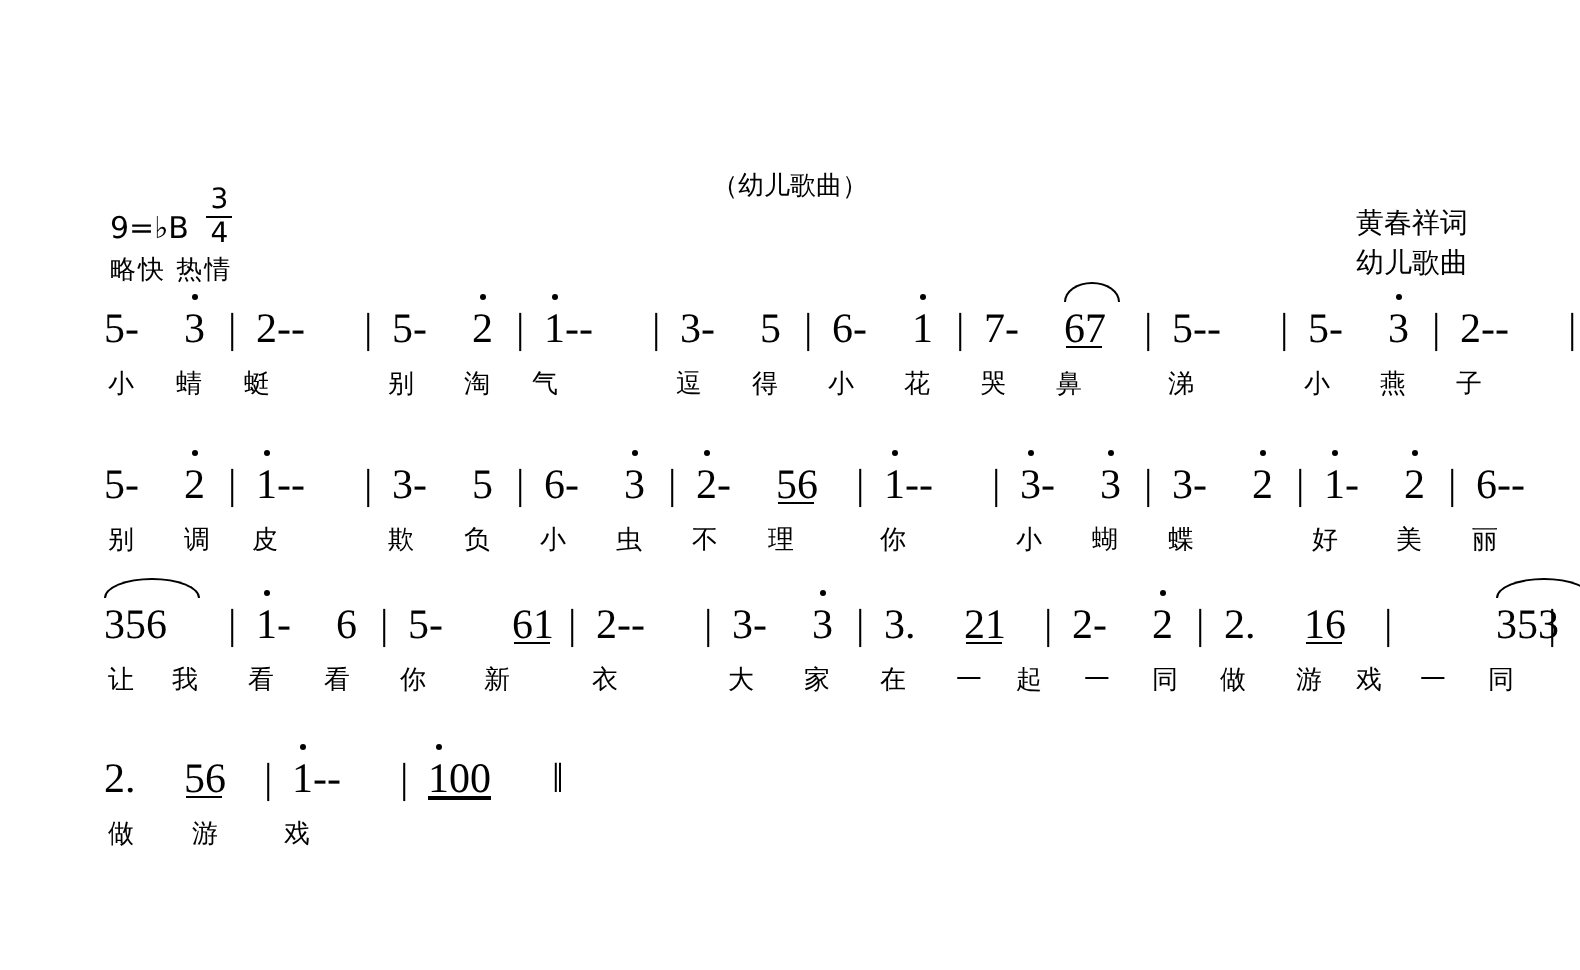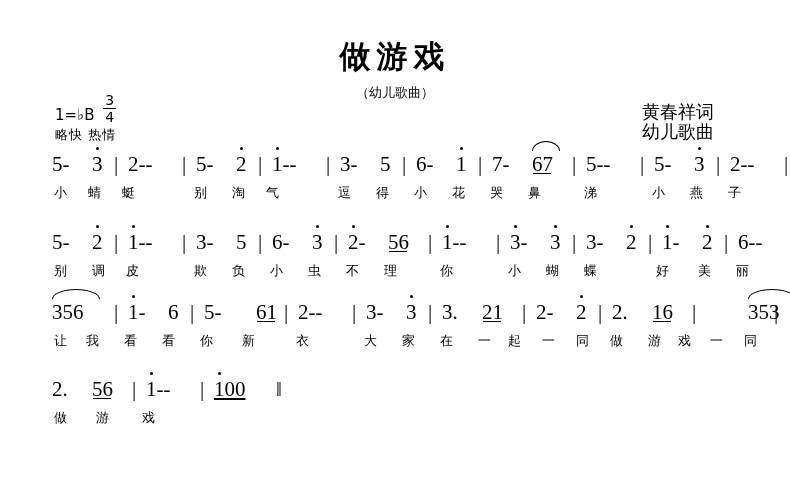--- a/index.html
+++ b/index.html
@@ -69,23 +69,23 @@
   .tempo {
     position: absolute;
     left: 55px;
     top: 126px;
     font-size: 13px;
     font-family: "DejaVu Sans", sans-serif;
     letter-spacing: 1px;
   }
   .composer {
     position: absolute;
-    right: 76px;
+    right: 56px;
     top: 102px;
-    font-size: 18px;
+    font-size: 14px;
     line-height: 20px;
     text-align: right;
     font-family: "DejaVu Sans", sans-serif;
   }
 
   
   .system {
     position: absolute;
     left: 52px;
     width: 700px;
@@ -115,25 +115,24 @@
     position: absolute;
     top: 0;
     line-height: 18px;
   }
 </style>
 </head>
 <body>
 
 <div class="sheet">
 
-  <div class="title">做游戏</div>
   <div class="subtitle">（幼儿歌曲）</div>
 
   <div class="key-block">
-    <span>1=♭B</span>
+    <span>9=♭B</span>
     <span class="key-frac">
       <span class="num">3</span>
       <span class="den">4</span>
     </span>
   </div>
 
   <div class="tempo">略快  热情</div>
 
   <div class="composer">
     <div>黄春祥词</div>

